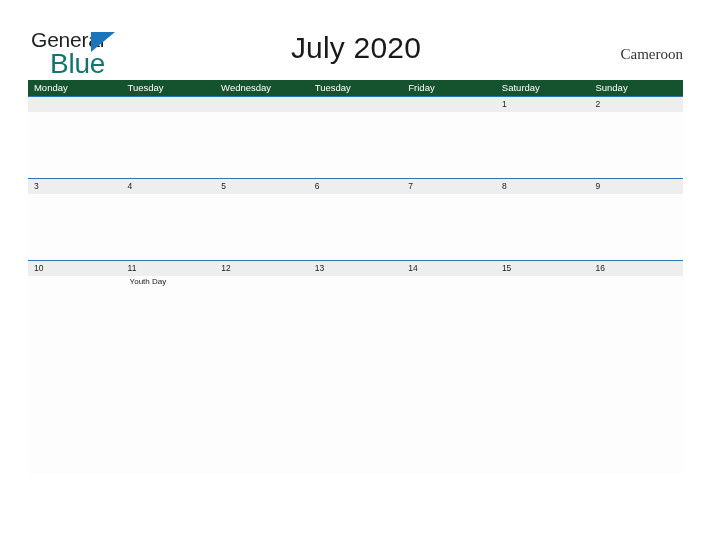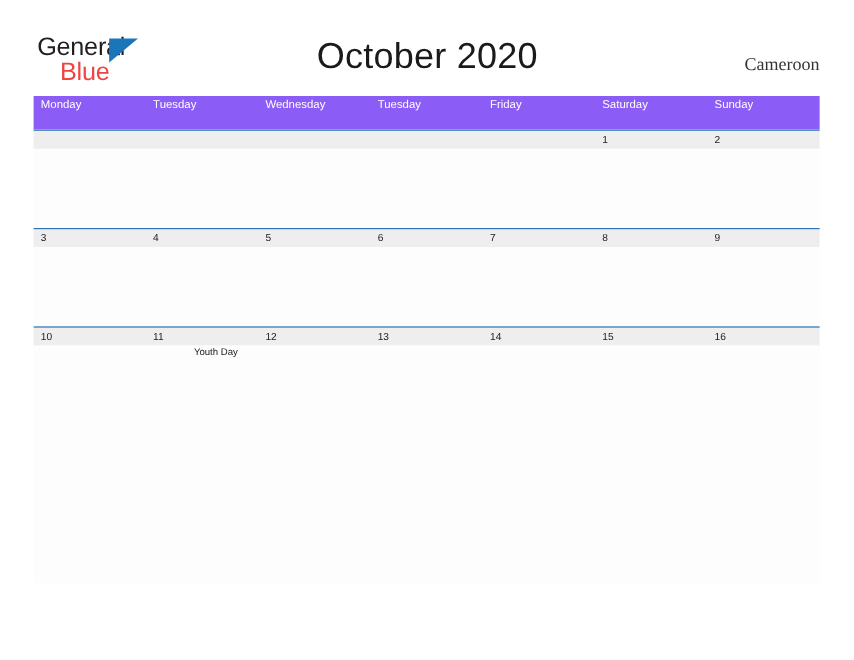--- a/index.html
+++ b/index.html
@@ -52,23 +52,23 @@
     position: absolute;
     left: 58px;
     top: 2px;
     width: 28px;
     height: 22px;
   }
   .logo-blue {
     position: absolute;
     left: 19px;
     top: 21px;
-    font-size: 21px;
+    font-size: 28px;
     letter-spacing: -0.2px;
-    color: #ef4444;
+    color: #0f766e;
     font-family: "Liberation Sans", sans-serif;
   }
 
   .month-title {
     position: absolute;
     left: 0;
     top: 31px;
     width: 712px;
     text-align: center;
     font-size: 30px;
@@ -90,22 +90,23 @@
   
   .calendar {
     position: absolute;
     left: 28px;
     top: 80px;
     width: 655px;
   }
 
   .weekday-row {
     display: flex;
-    background: #8b5cf6;
-    height: 28px;
+    background: #14532d;
+    height: 16px;
+    justify-content: flex-end;
   }
   .weekday-cell {
     flex: 1 1 0;
     color: #ffffff;
     font-size: 9.5px;
     line-height: 16px;
     padding-left: 6px;
     box-sizing: border-box;
     font-family: "Liberation Sans", sans-serif;
     white-space: nowrap;
@@ -139,21 +140,20 @@
     background: #fdfdfd;
     height: 66px;
   }
   .week:last-of-type .week-body {
     height: 66px;
   }
   .event-cell {
     flex: 1 1 0;
     padding: 1px 5px 0 8px;
     box-sizing: border-box;
-    margin-left: 32px;
   }
   .event-text {
     font-size: 8px;
     line-height: 10px;
     color: #1a1a1a;
     font-family: "Liberation Sans", sans-serif;
     display: block;
   }
 </style>
 </head>
@@ -166,21 +166,21 @@
     <div class="logo">
       <span class="logo-general">General</span>
       <span class="logo-flag">
         <svg width="28" height="22" viewBox="0 0 28 22" xmlns="http://www.w3.org/2000/svg">
           <polygon points="2,1 2,21 26,1" fill="#1b75bb"></polygon>
         </svg>
       </span>
       <span class="logo-blue">Blue</span>
     </div>
 
-    <div class="month-title">October 2020</div>
+    <div class="month-title">July 2020</div>
 
     <div class="locale">Cameroon</div>
 
   </div>
 
   <div class="calendar">
 
     <div class="weekday-row">
       <div class="weekday-cell">Monday</div>
       <div class="weekday-cell">Tuesday</div>

